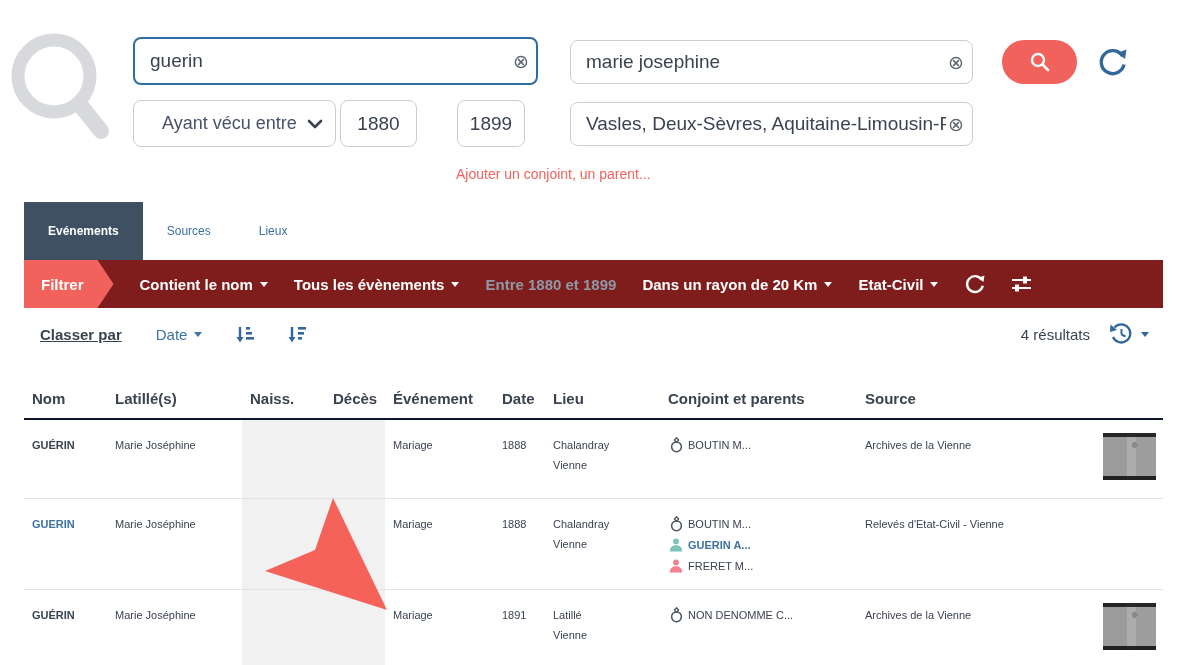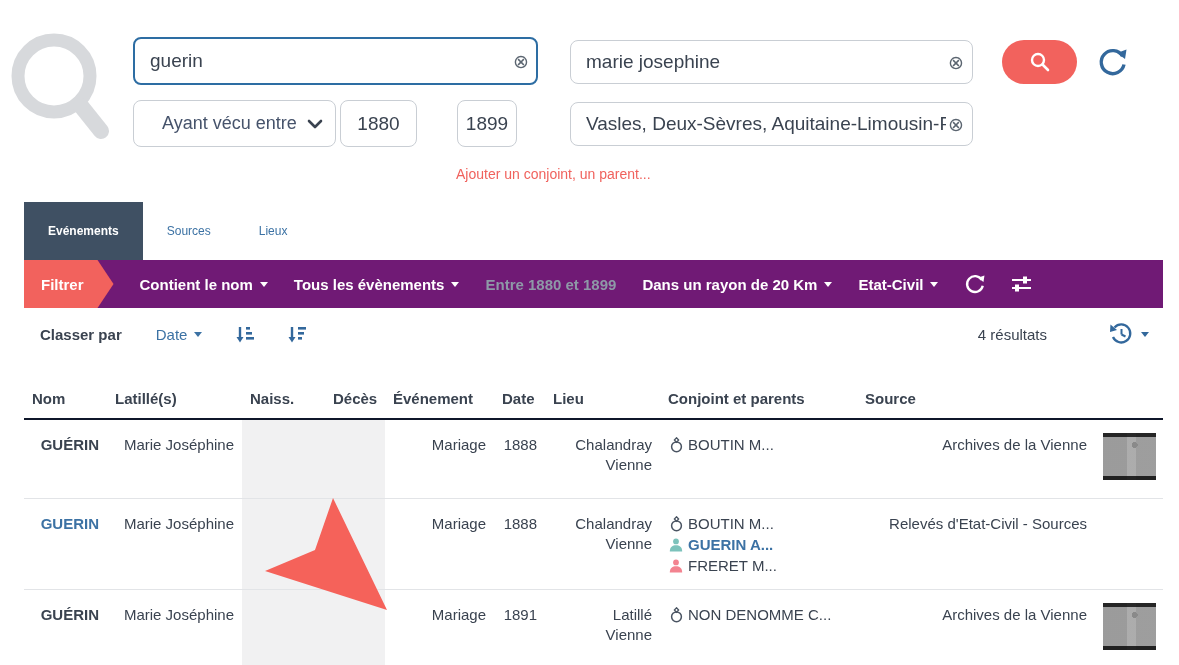--- a/index.html
+++ b/index.html
@@ -27,54 +27,54 @@
   .addlink{color:#f0625d;font-size:14px;cursor:pointer;}
 
   
   #tabs{position:absolute;left:24px;top:202px;height:58px;display:flex;align-items:stretch;}
   .tab{display:flex;align-items:center;padding:0 24px;font-size:12px;cursor:pointer;}
   .tab.active{background:#3f5063;color:#fff;font-weight:bold;}
   .tab.inactive{color:#3c72a4;}
 
   
   #filterbar{position:absolute;left:24px;top:260px;width:1139px;height:48px;
-             background:#701a75;display:flex;align-items:center;color:#fff;}
+             background:#7f1d1d;display:flex;align-items:center;color:#fff;}
   .filter-flag{height:48px;background:#f2625d;color:#fff;font-weight:bold;font-size:15px;
                display:flex;align-items:center;padding:0 30px 0 17px;cursor:pointer;
                clip-path:polygon(0 0,calc(100% - 16px) 0,100% 50%,calc(100% - 16px) 100%,0 100%);}
   .fitem{font-size:15px;font-weight:bold;margin-left:26px;cursor:pointer;display:flex;align-items:center;white-space:nowrap;}
   .fitem.disabled{color:#8e99a7;font-weight:bold;cursor:default;}
   .caret{display:inline-block;width:0;height:0;border-left:4.5px solid transparent;
          border-right:4.5px solid transparent;border-top:5px solid currentColor;margin-left:7px;}
   .fbar-icon{margin-left:26px;cursor:pointer;display:flex;align-items:center;}
 
   
   #sortbar{position:absolute;left:24px;top:308px;width:1139px;height:52px;
            display:flex;align-items:center;}
-  .sort-label{font-weight:bold;font-size:15px;margin-left:16px;}
+  .sort-label{font-weight:bold;font-size:15px;margin-left:16px;text-decoration:underline;}
   .sort-field{color:#3c72a4;font-size:15px;margin-left:34px;display:flex;align-items:center;cursor:pointer;}
   .sort-icon{margin-left:34px;cursor:pointer;display:flex;align-items:center;}
-  .results-zone{margin-left:auto;display:flex;align-items:center;margin-right:14px;gap:43px;}
+  .results-zone{margin-left:auto;display:flex;align-items:center;margin-right:14px;}
   .results-count{font-size:15px;}
   .history-btn{display:flex;align-items:center;margin-left:18px;cursor:pointer;color:#33689c;}
 
   
   #table{position:absolute;left:24px;top:378px;width:1139px;}
   .thead{display:flex;height:40px;align-items:center;border-bottom:2px solid #0f172a;}
   .hcell{font-size:15px;font-weight:bold;color:#3a4350;}
   .cell,.hcell{box-sizing:border-box;padding:0 8px;flex-shrink:0;}
   .col-nom{width:83px;}  .col-prenoms{width:135px;} .col-naiss{width:83px;}
   .col-deces{width:60px;} .col-evenement{width:109px;} .col-date{width:51px;}
   .col-lieu{width:115px;} .col-conjoint{width:197px;} .col-source{width:238px;}
   .col-thumb{flex:1 1 auto;}
   .trow{display:flex;align-items:stretch;border-bottom:1px solid #e2e4e7;}
   .trow:nth-child(1){min-height:78px;}
   .trow:nth-child(2){min-height:90px;}
   .trow:nth-child(3){min-height:87px;}
-  .trow .cell{font-size:15px;padding-top:15px;line-height:20px;text-align:right;}
+  .trow .cell{font-size:11px;padding-top:15px;line-height:20px;}
   .trow .col-naiss,.trow .col-deces{background:#f1f1f2;}
   .nom{font-weight:bold;color:#3a4350;cursor:pointer;}
   .nom.link{color:#3c72a4;}
   .rel-line{display:flex;align-items:center;margin-bottom:1px;}
   .rel-icon{width:16px;display:flex;justify-content:center;margin-right:4px;flex-shrink:0;}
   .rel-text{white-space:nowrap;}
   .rel-text.link-bold{color:#3c72a4;font-weight:bold;cursor:pointer;}
   .thumb{width:53px;height:47px;margin-top:13px;margin-left:8px;cursor:pointer;
          background:
            radial-gradient(circle 3px at 60% 12px,#8a8a8a 0 3px,transparent 3px),
@@ -121,21 +121,21 @@
   <div class="selectbox abs" style="left:133px;top:100px;width:203px;height:47px;padding-left:28px;">
     <span>Ayant vécu entre</span>
     <svg class="chev" width="16" height="10" viewBox="0 0 16 10">
       <polyline points="2,2 8,8 14,2" fill="none" stroke="#3a4350" stroke-width="2.6" stroke-linecap="round" stroke-linejoin="round"></polyline>
     </svg>
   </div>
 
   <div class="fieldwrap" style="left:340px;top:100px;width:77px;height:47px;">
     <input class="input yearbox" value="1880" style="">
   </div>
-  <div class="fieldwrap" style="left:457px;top:100px;width:60px;height:47px;">
+  <div class="fieldwrap" style="left:457px;top:100px;width:68px;height:47px;">
     <input class="input yearbox" value="1899" style="">
   </div>
 
   <div class="fieldwrap" style="left:570px;top:102px;width:403px;height:44px;">
     <input class="input" style="padding-right: 26px;" value="Vasles, Deux-Sèvres, Aquitaine-Limousin-Poit">
     <span class="clear-btn">⊗</span>
   </div>
 
   <span class="addlink abs" style="left:456px;top:166px;">Ajouter un conjoint, un parent...</span>
 
@@ -293,21 +293,21 @@
             <div class="rel-line">
               <span class="rel-icon person-icon">
     <svg width="14" height="14" viewBox="0 0 14 14">
       <circle cx="7" cy="3.4" r="2.9" fill="#f38390"></circle>
       <path d="M0.8 13.5 C0.8 8.8 3.6 7.2 7 7.2 C10.4 7.2 13.2 8.8 13.2 13.5 Z" fill="#f38390"></path>
     </svg>
   </span>
               <span class="rel-text">FRERET M...</span>
             </div>
           </div>
-    <div class="cell col-source">Relevés d'Etat-Civil - Sources</div>
+    <div class="cell col-source">Relevés d'Etat-Civil - Vienne</div>
     <div class="cell col-thumb" style="padding:0;"></div>
   </div>
 
   <div class="trow">
     <div class="cell col-nom"><span class="nom">GUÉRIN</span></div>
     <div class="cell col-prenoms">Marie Joséphine</div>
     <div class="cell col-naiss"></div>
     <div class="cell col-deces"></div>
     <div class="cell col-evenement">Mariage</div>
     <div class="cell col-date">1891</div>

